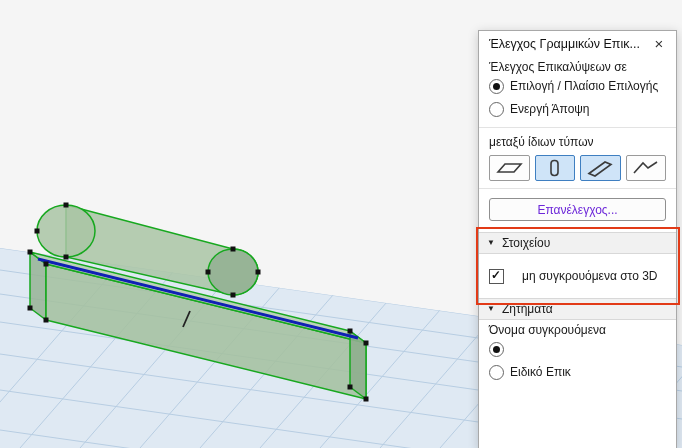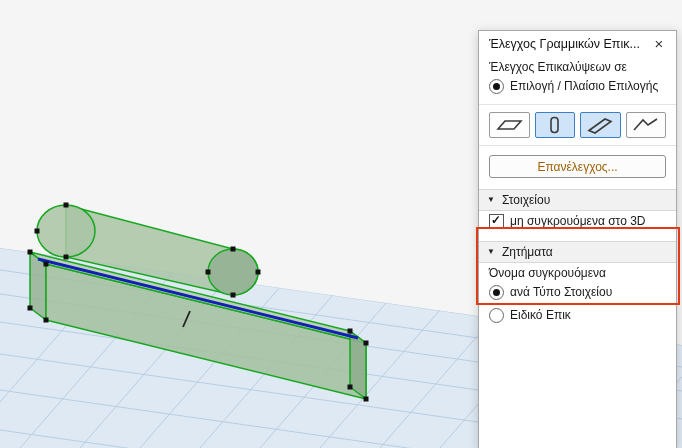--- a/index.html
+++ b/index.html
@@ -23,25 +23,25 @@
   .radio { width:13px; height:13px; border:1px solid #666; border-radius:50%; background:#fff;
            position:relative; flex:0 0 auto; }
   .radio.checked::after { content:""; position:absolute; inset:3px; background:#111; border-radius:50%; }
   .divider { border-top:1px solid #e3e3e3; margin:7px 0; }
   .icon-row { display:flex; gap:5px; margin:6px 10px; }
   .type-btn { width:41px; height:26px; border:1px solid #9a9a9a; background:#fdfdfd; border-radius:2px;
               display:flex; align-items:center; justify-content:center; padding:0; }
   .type-btn.selected { background:#cfe4f8; border-color:#3f7fc1; }
   .recheck { display:block; margin:9px 10px 0; width:calc(100% - 20px); height:23px;
              background:#fcfcfc; border:1px solid #8f8f8f; border-radius:3px; font-size:12px;
-             font-family:"Liberation Sans", sans-serif; color:#a16207; }
+             font-family:"Liberation Sans", sans-serif; color:#6d28d9; }
   .sec-header { margin-top:11px; height:20px; background:#f1f1f1; border-top:1px solid #d8d8d8;
                 border-bottom:1px solid #d8d8d8; display:flex; align-items:center; gap:7px; padding:0 8px; }
   .tri { font-size:8px; color:#222; line-height:1; }
-  .chk-row { display:flex; align-items:center; gap:6px; margin:1px 10px; height:18px; }
+  .chk-row { display:flex; align-items:center; gap:18px; margin:13px 10px; height:18px; }
   .checkbox { width:13px; height:13px; border:1px solid #555; background:#fff; position:relative; flex:0 0 auto; }
   .checkbox.checked::after { content:"✓"; position:absolute; top:-2px; left:1px; font-size:12px;
                              font-weight:bold; color:#111; }
   .red-annotation { position:absolute; left:-3px; right:-4px; top:196px; height:74px;
                     border:2px solid #e23a17; pointer-events:none; z-index:5; }
 </style>
 </head>
 <body>
 
 <div class="stage">
@@ -122,23 +122,28 @@
       <span>Έλεγχος Γραμμικών Επικ...</span>
       <span class="close-btn">×</span>
     </div>
 
     <div class="row-label">Έλεγχος Επικαλύψεων σε</div>
 
     <div class="radio-row">
       <span class="radio checked"></span>
       <span>Επιλογή / Πλαίσιο Επιλογής</span>
     </div>
+    <div class="radio-row">
+      <span class="radio"></span>
+      <span>Ενεργή Άποψη</span>
+    </div>
 
     <div class="divider"></div>
 
+    <div class="row-label">μεταξύ ίδιων τύπων</div>
 
     <div class="icon-row">
       <button class="type-btn">
         <svg width="33" height="20" viewBox="0 0 33 20">
           <polygon points="5,14 12,6 28,6 21,14" fill="none" stroke="#3c3c3c" stroke-width="1.6"></polygon>
         </svg>
       </button>
       <button class="type-btn selected">
         <svg width="33" height="20" viewBox="0 0 33 20">
           <rect x="13" y="2.5" width="7" height="15" rx="3.2" fill="none" stroke="#3c3c3c" stroke-width="1.6"></rect>
@@ -173,21 +178,20 @@
 
     <div class="sec-header">
       <span class="tri">▼</span>
       <span>Ζητήματα</span>
     </div>
 
     <div class="row-label">Όνομα συγκρουόμενα</div>
 
     <div class="radio-row">
       <span class="radio checked"></span>
-      <span>ανά Τύπο Στοιχείου</span>
     </div>
     <div class="radio-row">
       <span class="radio"></span>
       <span>Ειδικό Επικ</span>
     </div>
 
     <div class="red-annotation"></div>
   </div>
 
 </div>

